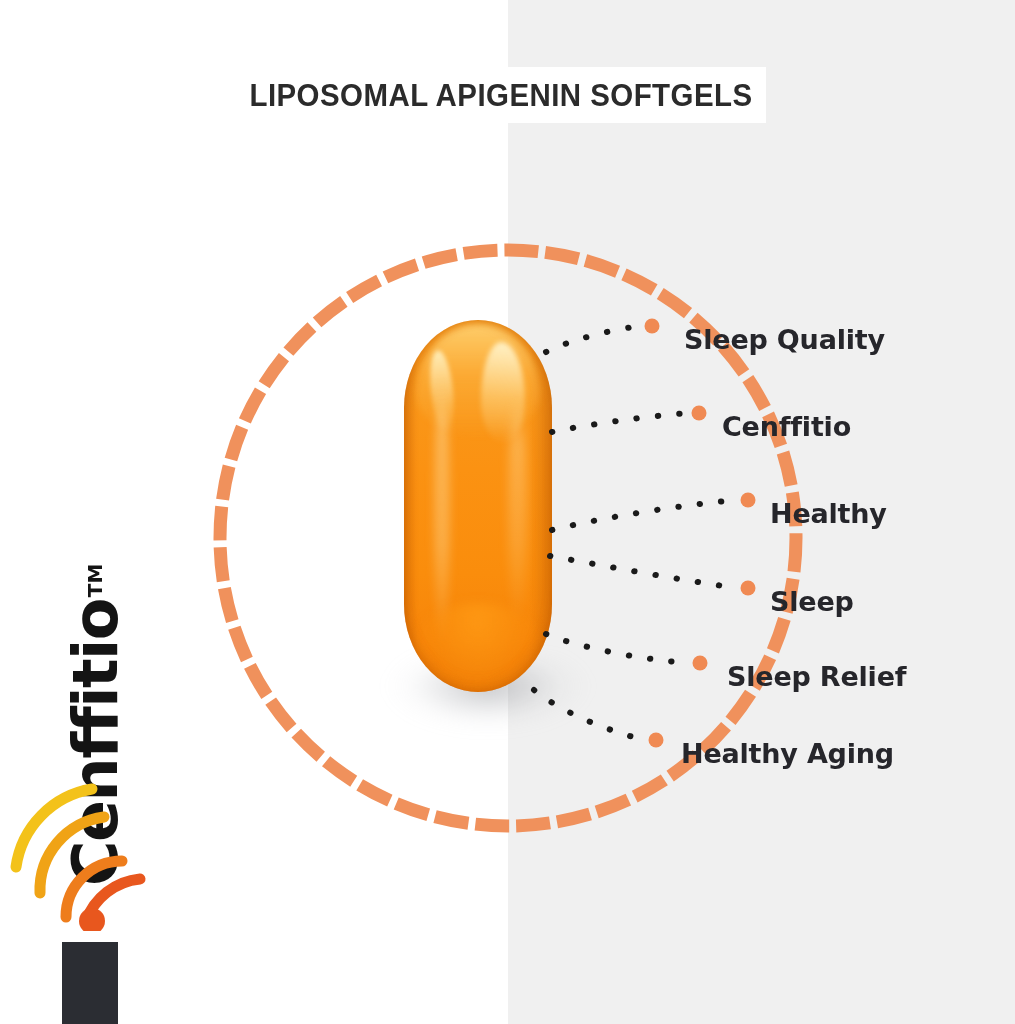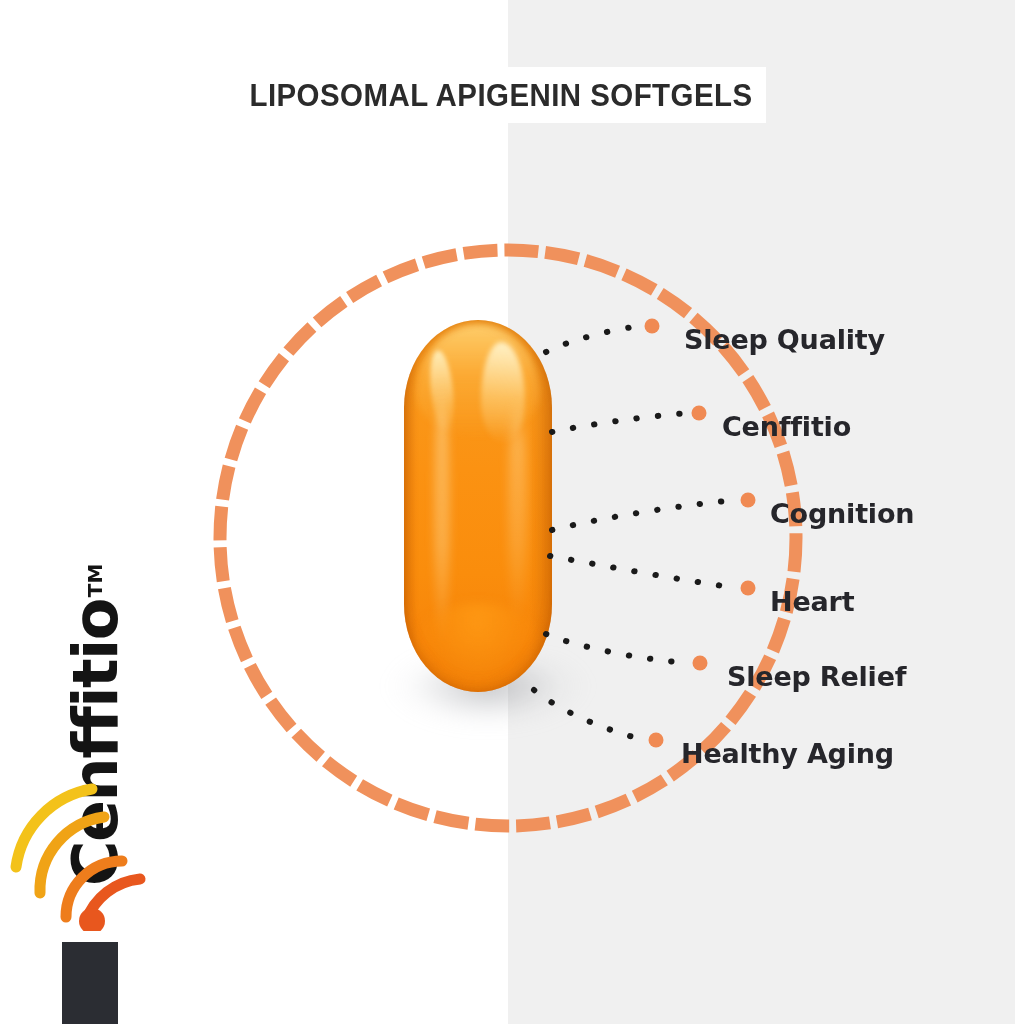--- a/index.html
+++ b/index.html
@@ -326,23 +326,23 @@
         <path d="M 534,690 C 565,715 615,733 645,740"></path>
       </g>
   </svg>
 
   <div id="benefits-layer">
       <div class="bullet" style="left: 652px; top: 326px; background: rgb(240, 138, 83);"></div>
       <div class="benefit-label" style="left: 684px; top: 327px;">Sleep Quality</div>
       <div class="bullet" style="left: 699px; top: 413px; background: rgb(240, 138, 83);"></div>
       <div class="benefit-label" style="left: 722px; top: 414px;">Cenffitio</div>
       <div class="bullet" style="left: 748px; top: 500px; background: rgb(240, 138, 83);"></div>
-      <div class="benefit-label" style="left: 770px; top: 501px;">Cognition</div>
+      <div class="benefit-label" style="left: 770px; top: 501px;">Healthy</div>
       <div class="bullet" style="left: 748px; top: 588px; background: rgb(240, 138, 83);"></div>
-      <div class="benefit-label" style="left: 770px; top: 589px;">Heart</div>
+      <div class="benefit-label" style="left: 770px; top: 589px;">Sleep</div>
       <div class="bullet" style="left: 700px; top: 663px; background: rgb(240, 138, 83);"></div>
       <div class="benefit-label" style="left: 727px; top: 664px;">Sleep Relief</div>
       <div class="bullet" style="left: 656px; top: 740px; background: rgb(240, 138, 83);"></div>
       <div class="benefit-label" style="left: 681px; top: 741px; text-align: center;">Healthy Aging</div>
     </div>
 
   <div class="logo-block">
     <div class="logo-wordmark">
       <span>Cenffitio</span>
         <span class="logo-tm">TM</span>

